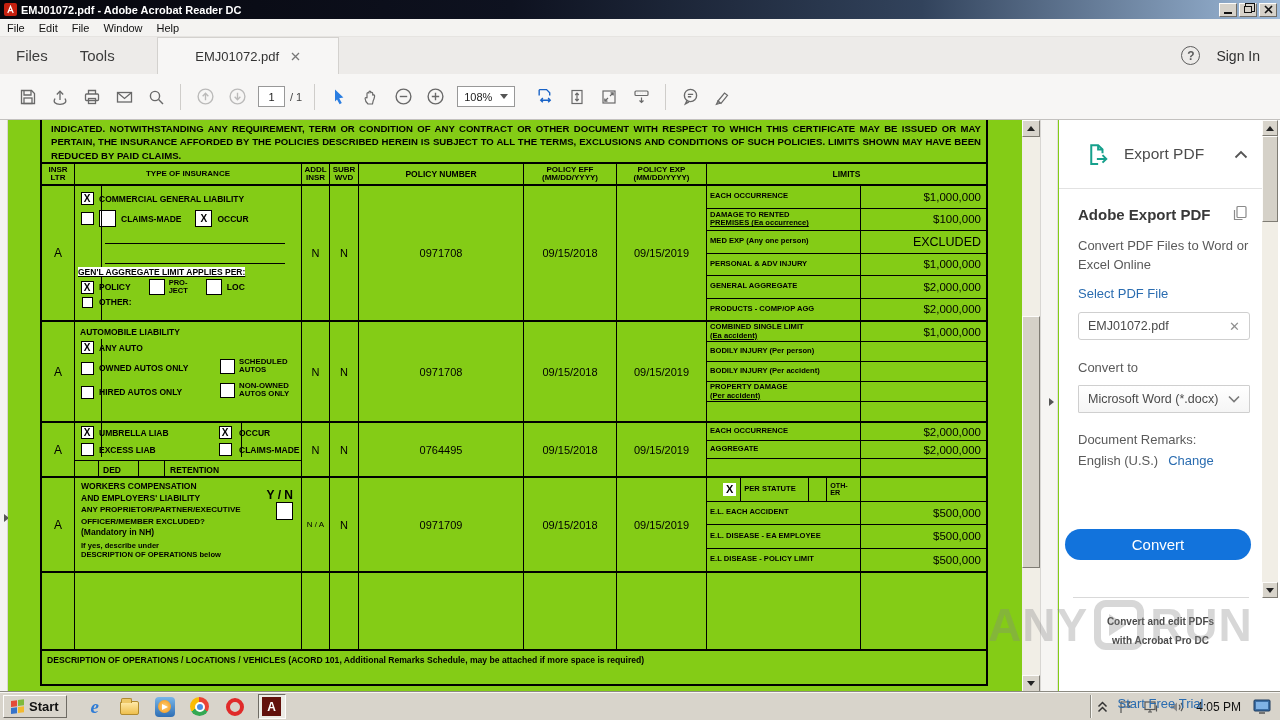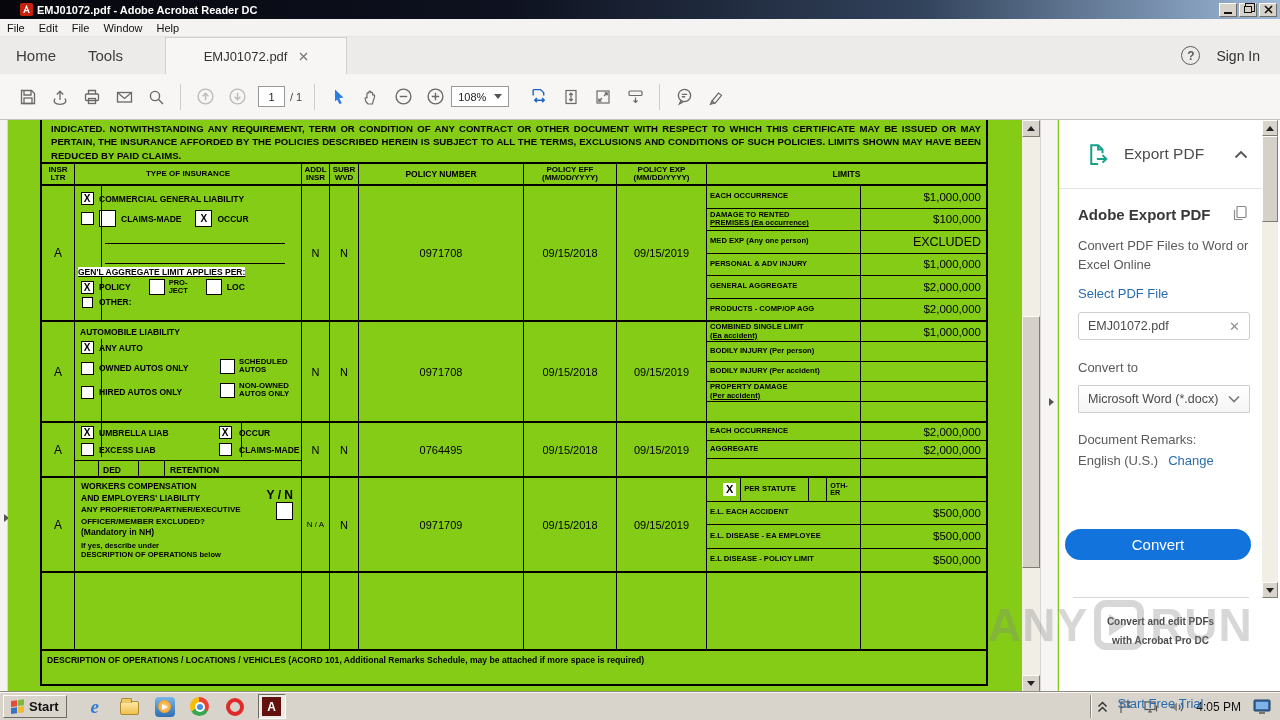--- a/index.html
+++ b/index.html
@@ -3,21 +3,21 @@
 <meta charset="utf-8">
 <style>
   *{box-sizing:border-box;margin:0;padding:0}
   body{margin:0;background:#333}
   .screen{position:relative;width:1280px;height:720px;overflow:hidden;background:#fff;
           font-family:"Liberation Sans",sans-serif}
 
   
   .titlebar{position:absolute;top:0;left:0;right:0;height:19px;
     background:linear-gradient(90deg,#06060c 0%,#0e1220 40%,#32435c 72%,#9db9d8 100%);
-    display:flex;align-items:center;padding-left:20px;color:#fff;font-size:11px;font-weight:bold}
+    display:flex;align-items:center;padding-left:4px;color:#fff;font-size:11px;font-weight:bold}
   .titlebar .app-ico{width:13px;height:13px;background:#c6200f;border-radius:2px;margin-right:4px;
     display:flex;align-items:center;justify-content:center;flex:none}
   .winbtns{margin-left:auto;display:flex;gap:2px;padding-right:3px}
   .winbtn{width:18px;height:14px;background:#d6d2ca;border:1px solid;border-color:#fdfcfa #6e6b64 #6e6b64 #fdfcfa;
     display:flex;align-items:center;justify-content:center}
   .glyph-min{width:8px;height:2px;background:#111;margin-top:7px}
   .glyph-restore{width:8px;height:7px;border:1px solid #111;box-shadow:2px -2px 0 -0px #d6d2ca,2px -2px 0 1px #111}
 
   
   .menubar{position:absolute;top:19px;left:0;right:0;height:18px;background:#f4f3f1;
@@ -36,21 +36,21 @@
 
   
   .toolbar{position:absolute;top:74px;left:0;right:0;height:46px;background:#f7f6f5;
     border-bottom:1px solid #c3c1bf;display:flex;align-items:center;padding:0 12px}
   .tbtn{width:32px;height:32px;display:flex;align-items:center;justify-content:center;flex:none}
   .sep{width:1px;height:26px;background:#cfcdca;margin:0 8px;flex:none}
   .pagebox{width:27px;height:21px;background:#fff;border:1px solid #989898;font-size:11px;color:#222;
     display:flex;align-items:center;justify-content:center;margin:0 5px}
   .pagetotal{font-size:11px;color:#444;margin-right:4px}
   .zoombox{height:21px;border:1px solid #989898;background:#fff;display:flex;align-items:center;
-    font-size:11px;color:#222;padding:0 6px;gap:8px;margin-left:0}
+    font-size:11px;color:#222;padding:0 6px;gap:8px;margin-left:6px}
   .caret-dn{width:0;height:0;border:4px solid transparent;border-top:5px solid #555;margin-top:4px}
 
   
   .docarea{position:absolute;left:8px;top:120px;width:1220px;height:572px;background:#84cc16;overflow:hidden}
   .form{position:absolute;left:32px;top:0;width:948px;border-left:2px solid #000;border-right:2px solid #000;color:#000}
   .intro{height:44px;border-bottom:2px solid #000;font-size:9.6px;font-weight:bold;line-height:13.4px;
     text-align:justify;padding:2px 5px 0 9px}
   .hrow{display:flex;height:22px;border-bottom:2px solid #000}
   .hcell{display:flex;align-items:center;justify-content:center;border-right:1px solid #000;
     font-size:8px;font-weight:bold;text-align:center;line-height:8.5px;white-space:pre-line}
@@ -178,21 +178,21 @@
 
   <div class="menubar">
     <span class="menu-item">File</span>
     <span class="menu-item">Edit</span>
     <span class="menu-item">File</span>
     <span class="menu-item">Window</span>
     <span class="menu-item">Help</span>
   </div>
 
   <div class="tabbar">
-    <span class="nav-tab">Home</span>
+    <span class="nav-tab">Files</span>
     <span class="nav-tab">Tools</span>
     <span class="doc-tab">
       <span>EMJ01072.pdf</span>
       <svg width="9" height="9" viewBox="0 0 9 9">
           <path d="M1 1l7 7M8 1L1 8" stroke="#777" stroke-width="1.3"></path>
         </svg>
     </span>
     <span class="tab-right">
       <span class="help-circ">?</span>
       <span class="signin">Sign In</span>

